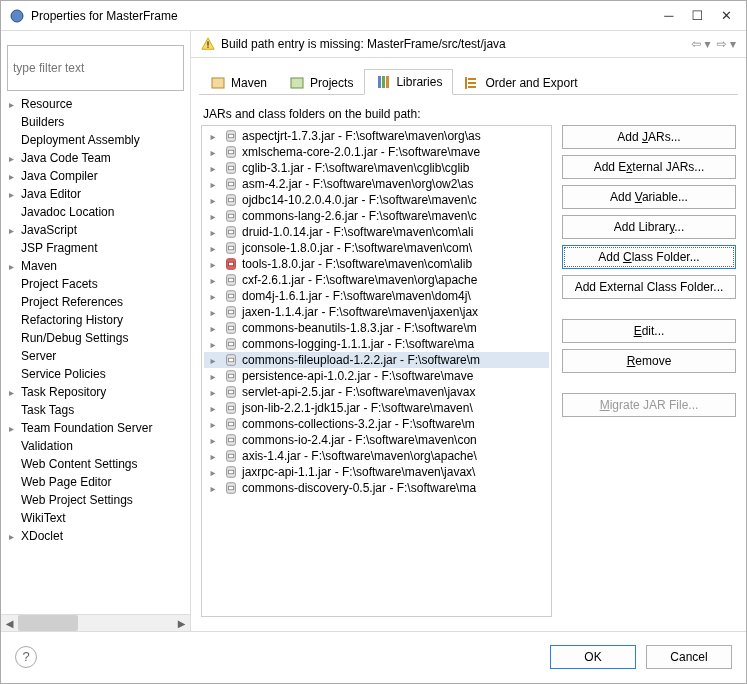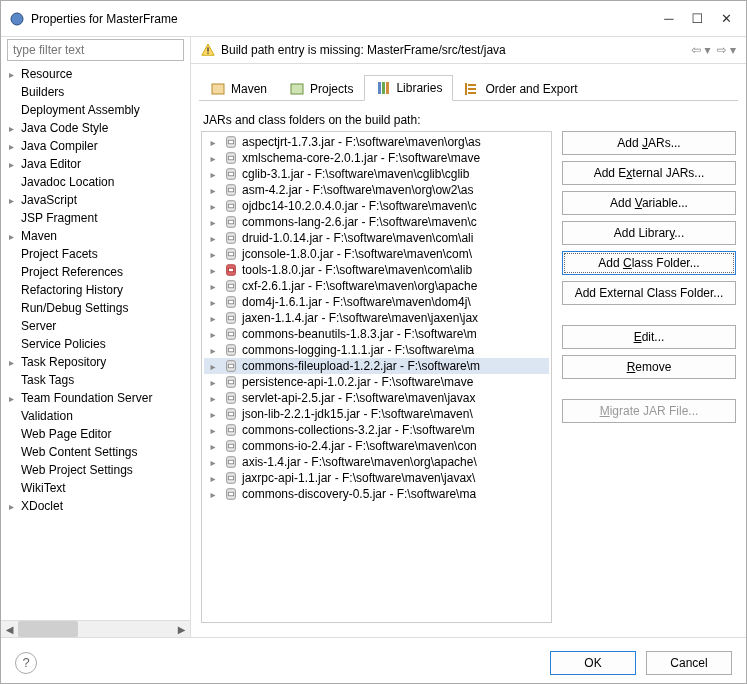--- a/index.html
+++ b/index.html
@@ -9,21 +9,21 @@
     }
     body {
       margin: 0;
       background: #fff;
       width: 747px;
       height: 684px;
       overflow: hidden;
       border: 1px solid #aaa;
     }
     .titlebar {
-      height: 36px;
+      height: 30px;
       display: flex;
       align-items: center;
       padding: 4px 8px;
       background: #fff;
       border-bottom: 1px solid #ddd;
     }
     .titlebar-icon {
       width: 16px;
       height: 16px;
       margin-right: 6px;
@@ -35,22 +35,22 @@
       display: flex;
       height: 600px;
     }
     .left-panel {
       width: 190px;
       border-right: 1px solid #ddd;
       display: flex;
       flex-direction: column;
     }
     .filter-box {
-      margin: 2px 6px 4px 6px;
-      padding: 3px 5px;
+      margin: 14px 6px 4px 6px;
+      padding: 15px 5px;
       border: 1px solid #bbb;
       color: #888;
     }
     .tree {
       flex: 1;
       overflow-y: auto;
       overflow-x: auto;
       padding-left: 4px;
     }
     .tree-item {
@@ -218,21 +218,21 @@
         <div class="tree-item">
           <span class="tree-arrow"></span>
           <span>Builders</span>
         </div>
         <div class="tree-item">
           <span class="tree-arrow"></span>
           <span>Deployment Assembly</span>
         </div>
         <div class="tree-item">
           <span class="tree-arrow">▸</span>
-          <span>Java Code Style</span>
+          <span>Java Code Team</span>
         </div>
         <div class="tree-item">
           <span class="tree-arrow">▸</span>
           <span>Java Compiler</span>
         </div>
         <div class="tree-item">
           <span class="tree-arrow">▸</span>
           <span>Java Editor</span>
         </div>
         <div class="tree-item">
@@ -286,25 +286,25 @@
         <div class="tree-item">
           <span class="tree-arrow">▸</span>
           <span>Team Foundation Server</span>
         </div>
         <div class="tree-item">
           <span class="tree-arrow"></span>
           <span>Validation</span>
         </div>
         <div class="tree-item">
           <span class="tree-arrow"></span>
+          <span>Web Content Settings</span>
+        </div>
+        <div class="tree-item">
+          <span class="tree-arrow"></span>
           <span>Web Page Editor</span>
-        </div>
-        <div class="tree-item">
-          <span class="tree-arrow"></span>
-          <span>Web Content Settings</span>
         </div>
         <div class="tree-item">
           <span class="tree-arrow"></span>
           <span>Web Project Settings</span>
         </div>
         <div class="tree-item">
           <span class="tree-arrow"></span>
           <span>WikiText</span>
         </div>
         <div class="tree-item">

